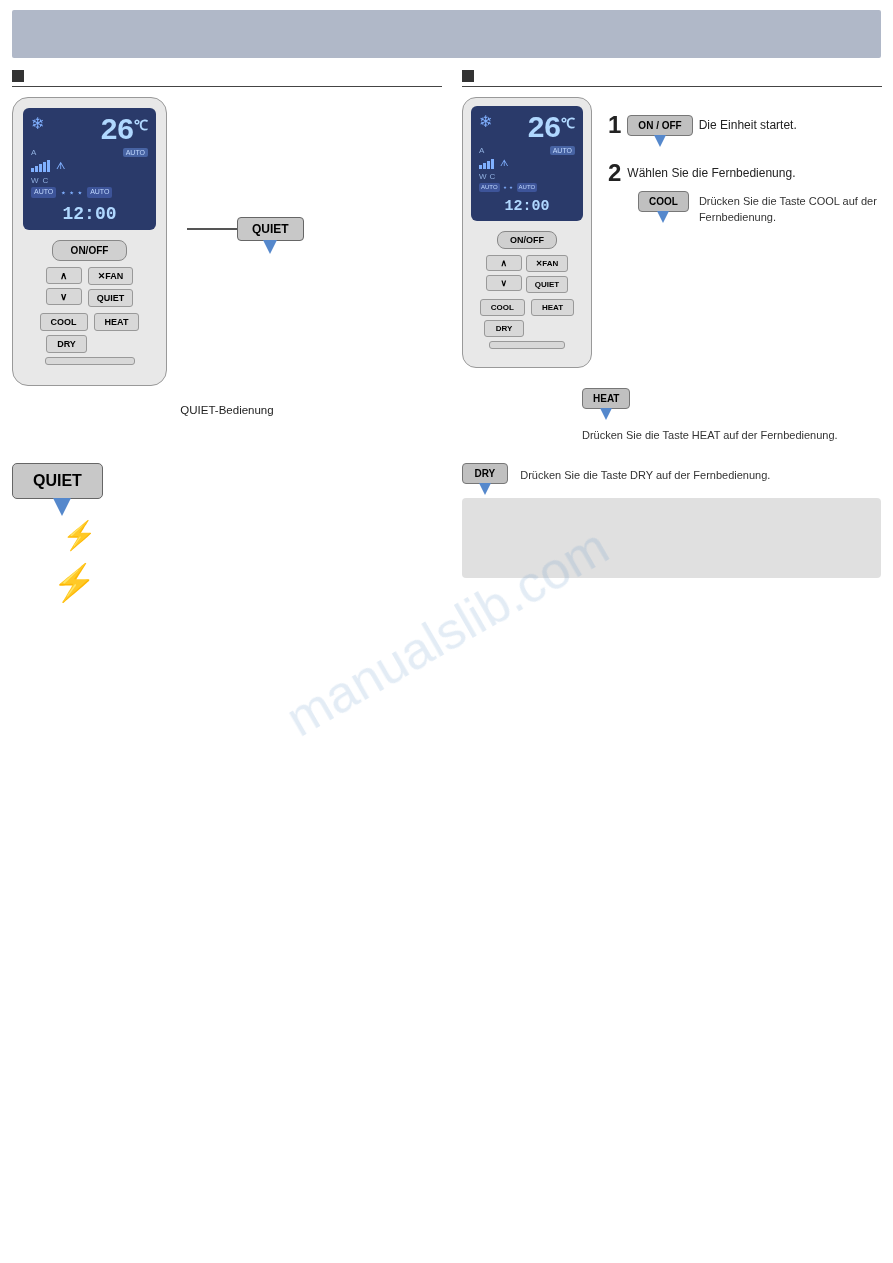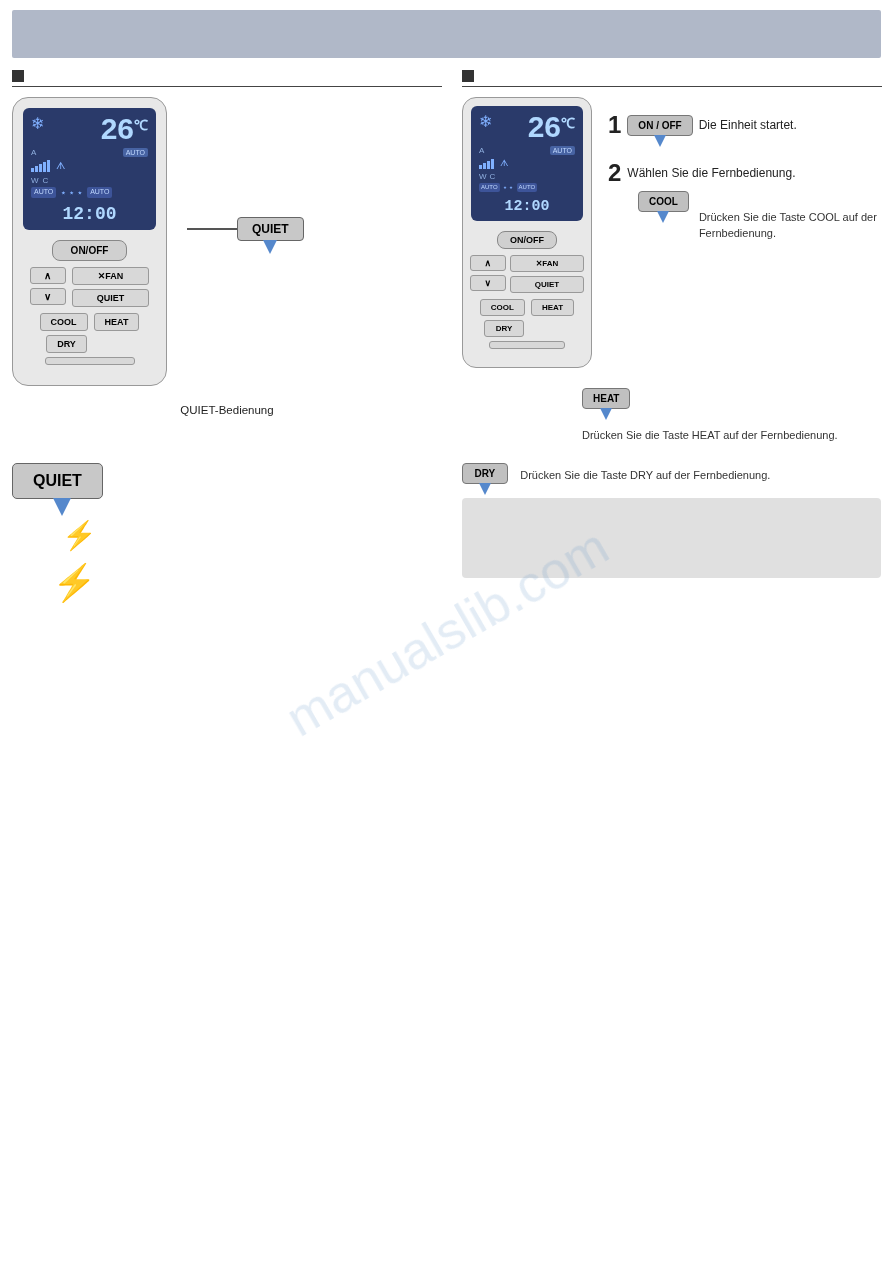--- a/index.html
+++ b/index.html
@@ -168,21 +168,21 @@
     .btn-col {
       display: flex;
       flex-direction: column;
       gap: 4px;
     }
 
     .btn-sm {
       background: #d8d8d8;
       border: 1px solid #999;
       border-radius: 3px;
-      padding: 3px 24px;
+      padding: 3px 8px;
       font-size: 9px;
       font-weight: bold;
       cursor: pointer;
       text-align: center;
       min-width: 36px;
     }
 
     .btn-sm.arrow {
       padding: 2px 10px;
       font-size: 10px;
@@ -636,21 +636,21 @@
         <div style="display:flex; align-items:flex-start; flex-direction:column; gap:6px;">
           <div style="display:flex; align-items:center; gap:6px;">
             <span class="step-num">2</span>
             <span class="step-text">Wählen Sie die Fernbedienung.</span>
           </div>
 
           <div style="margin-left:30px; display:flex; align-items:flex-start; gap:10px;">
             <div style="position:relative;">
               <button class="step-btn">COOL</button>
             </div>
-            <div style="margin-top:18px;">
+            <div style="margin-top:2px;">
               <span class="step-desc">Drücken Sie die Taste COOL
 auf der Fernbedienung.</span>
             </div>
           </div>
         </div>
       </div>
     </div>
 
     <div style="margin-top:20px; margin-left: 120px;">
       <div style="display:flex; align-items:center; gap:12px;">

